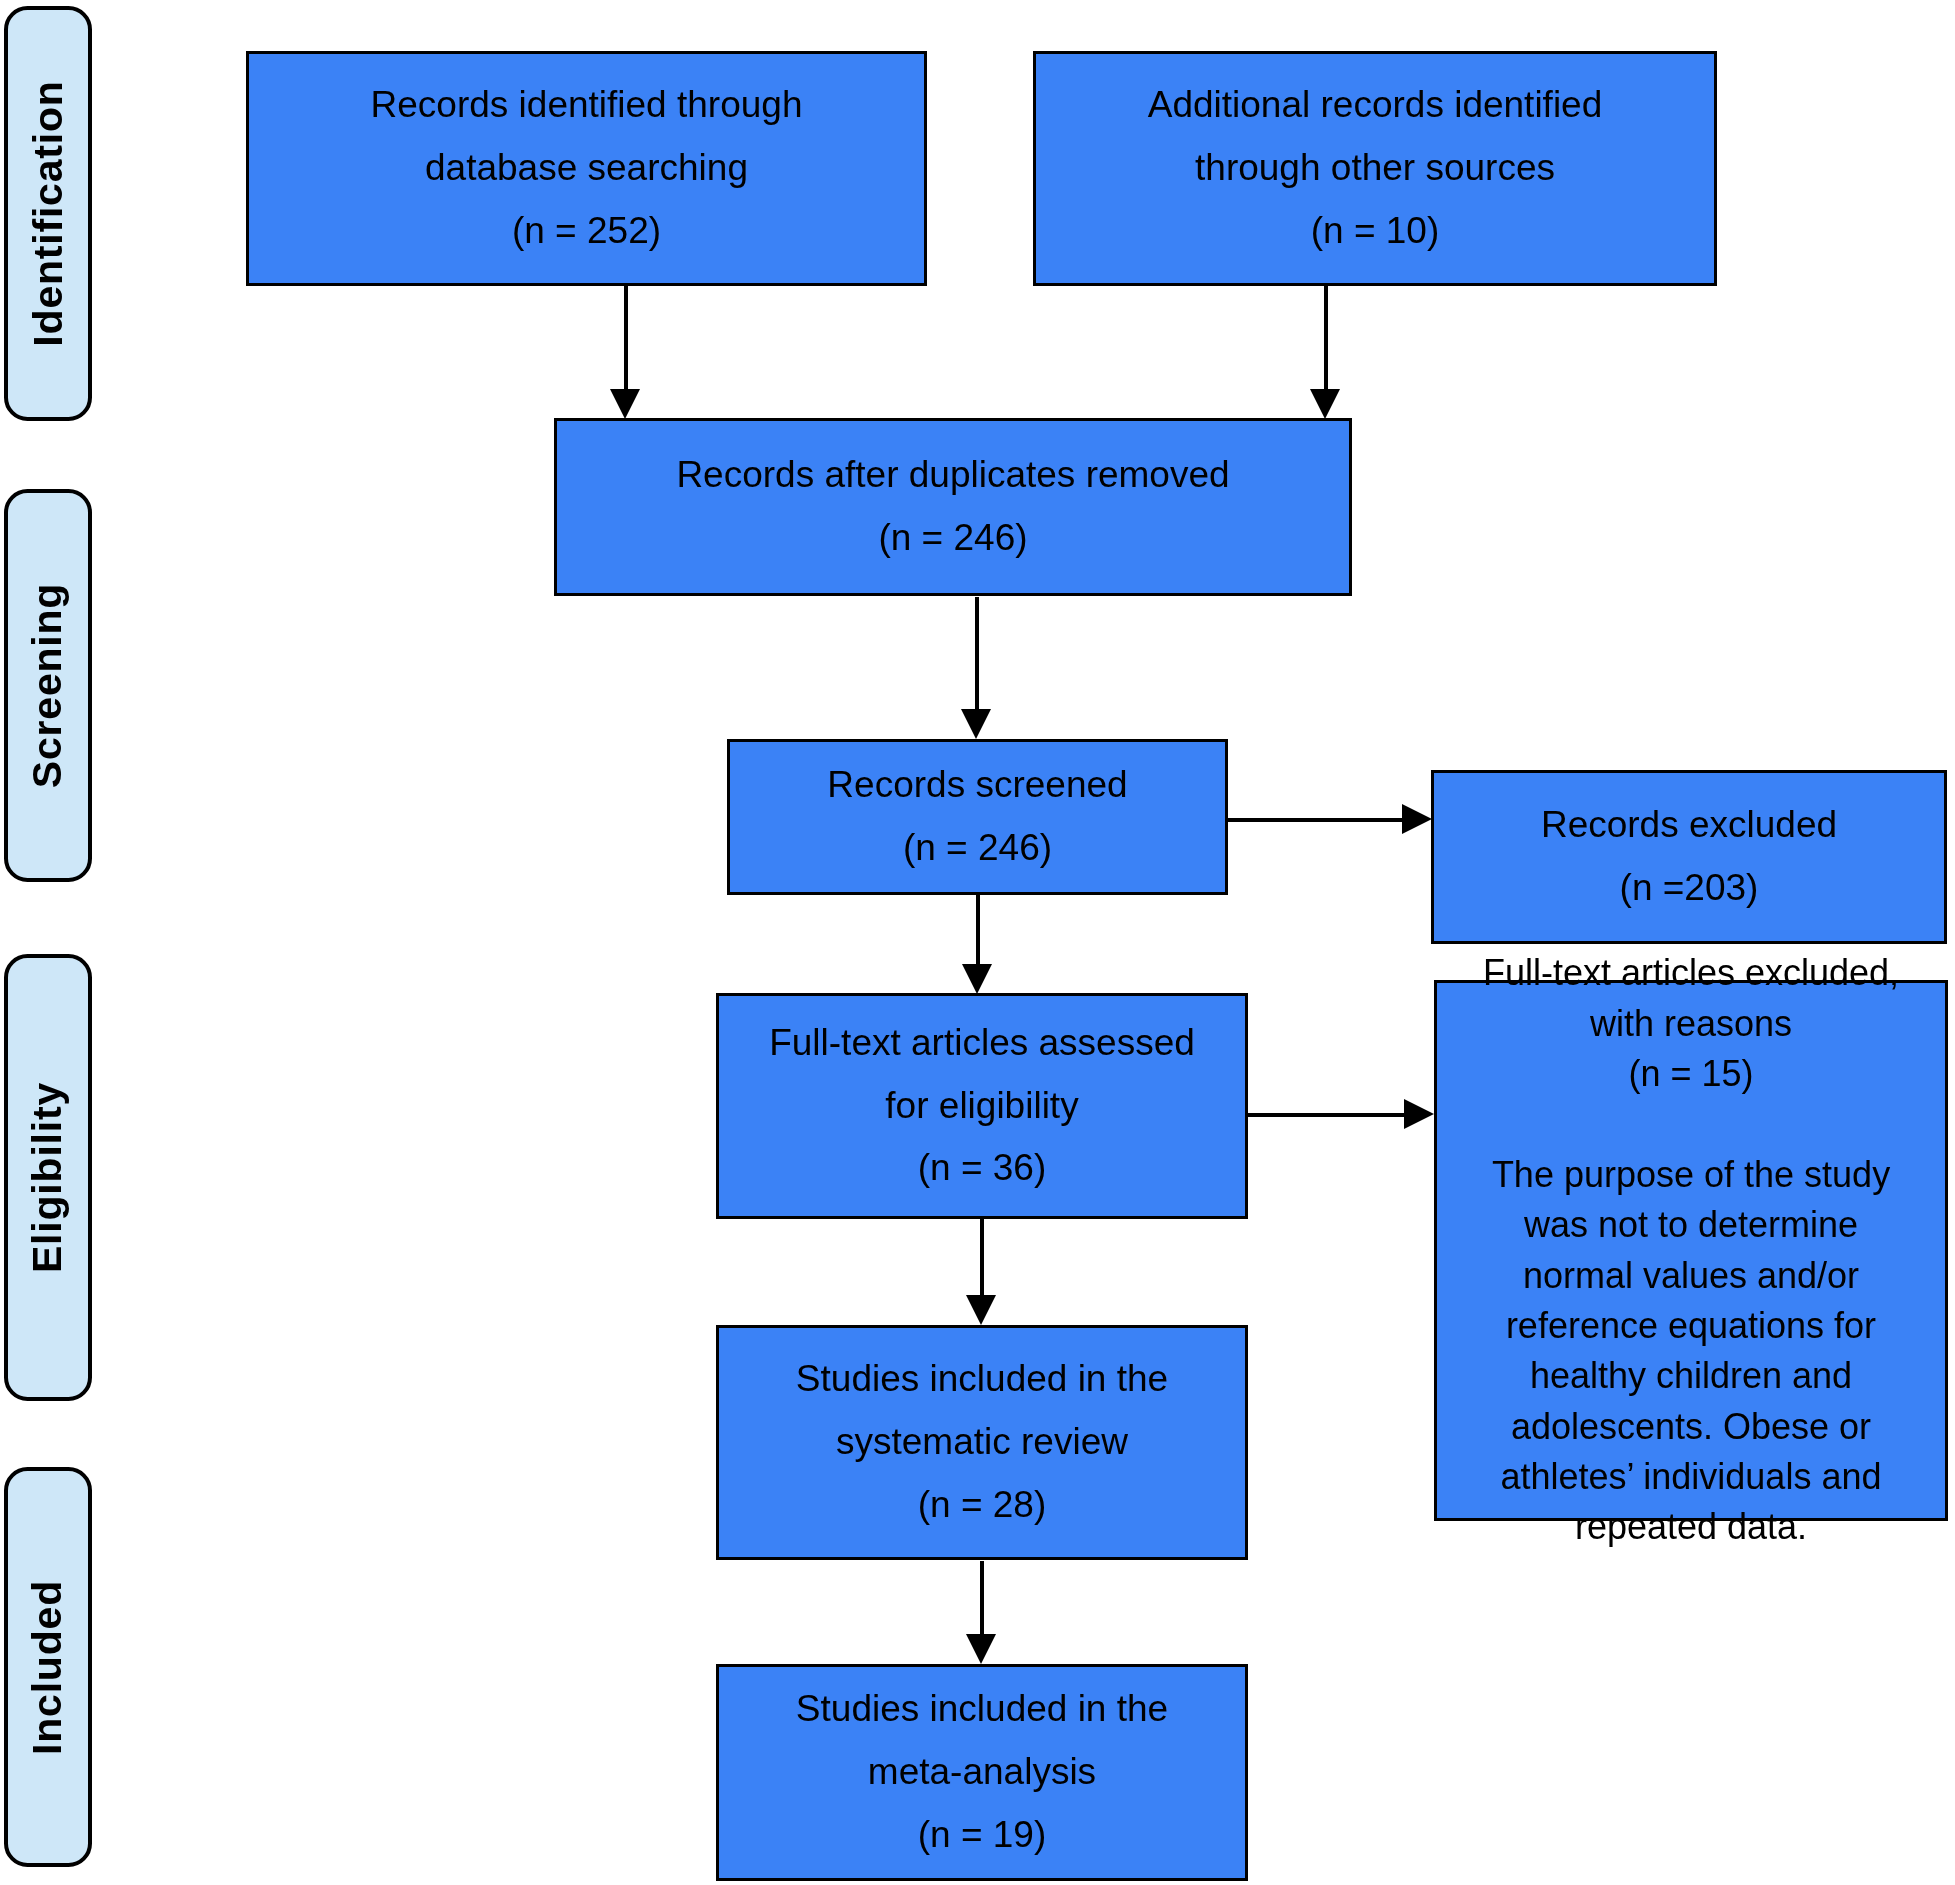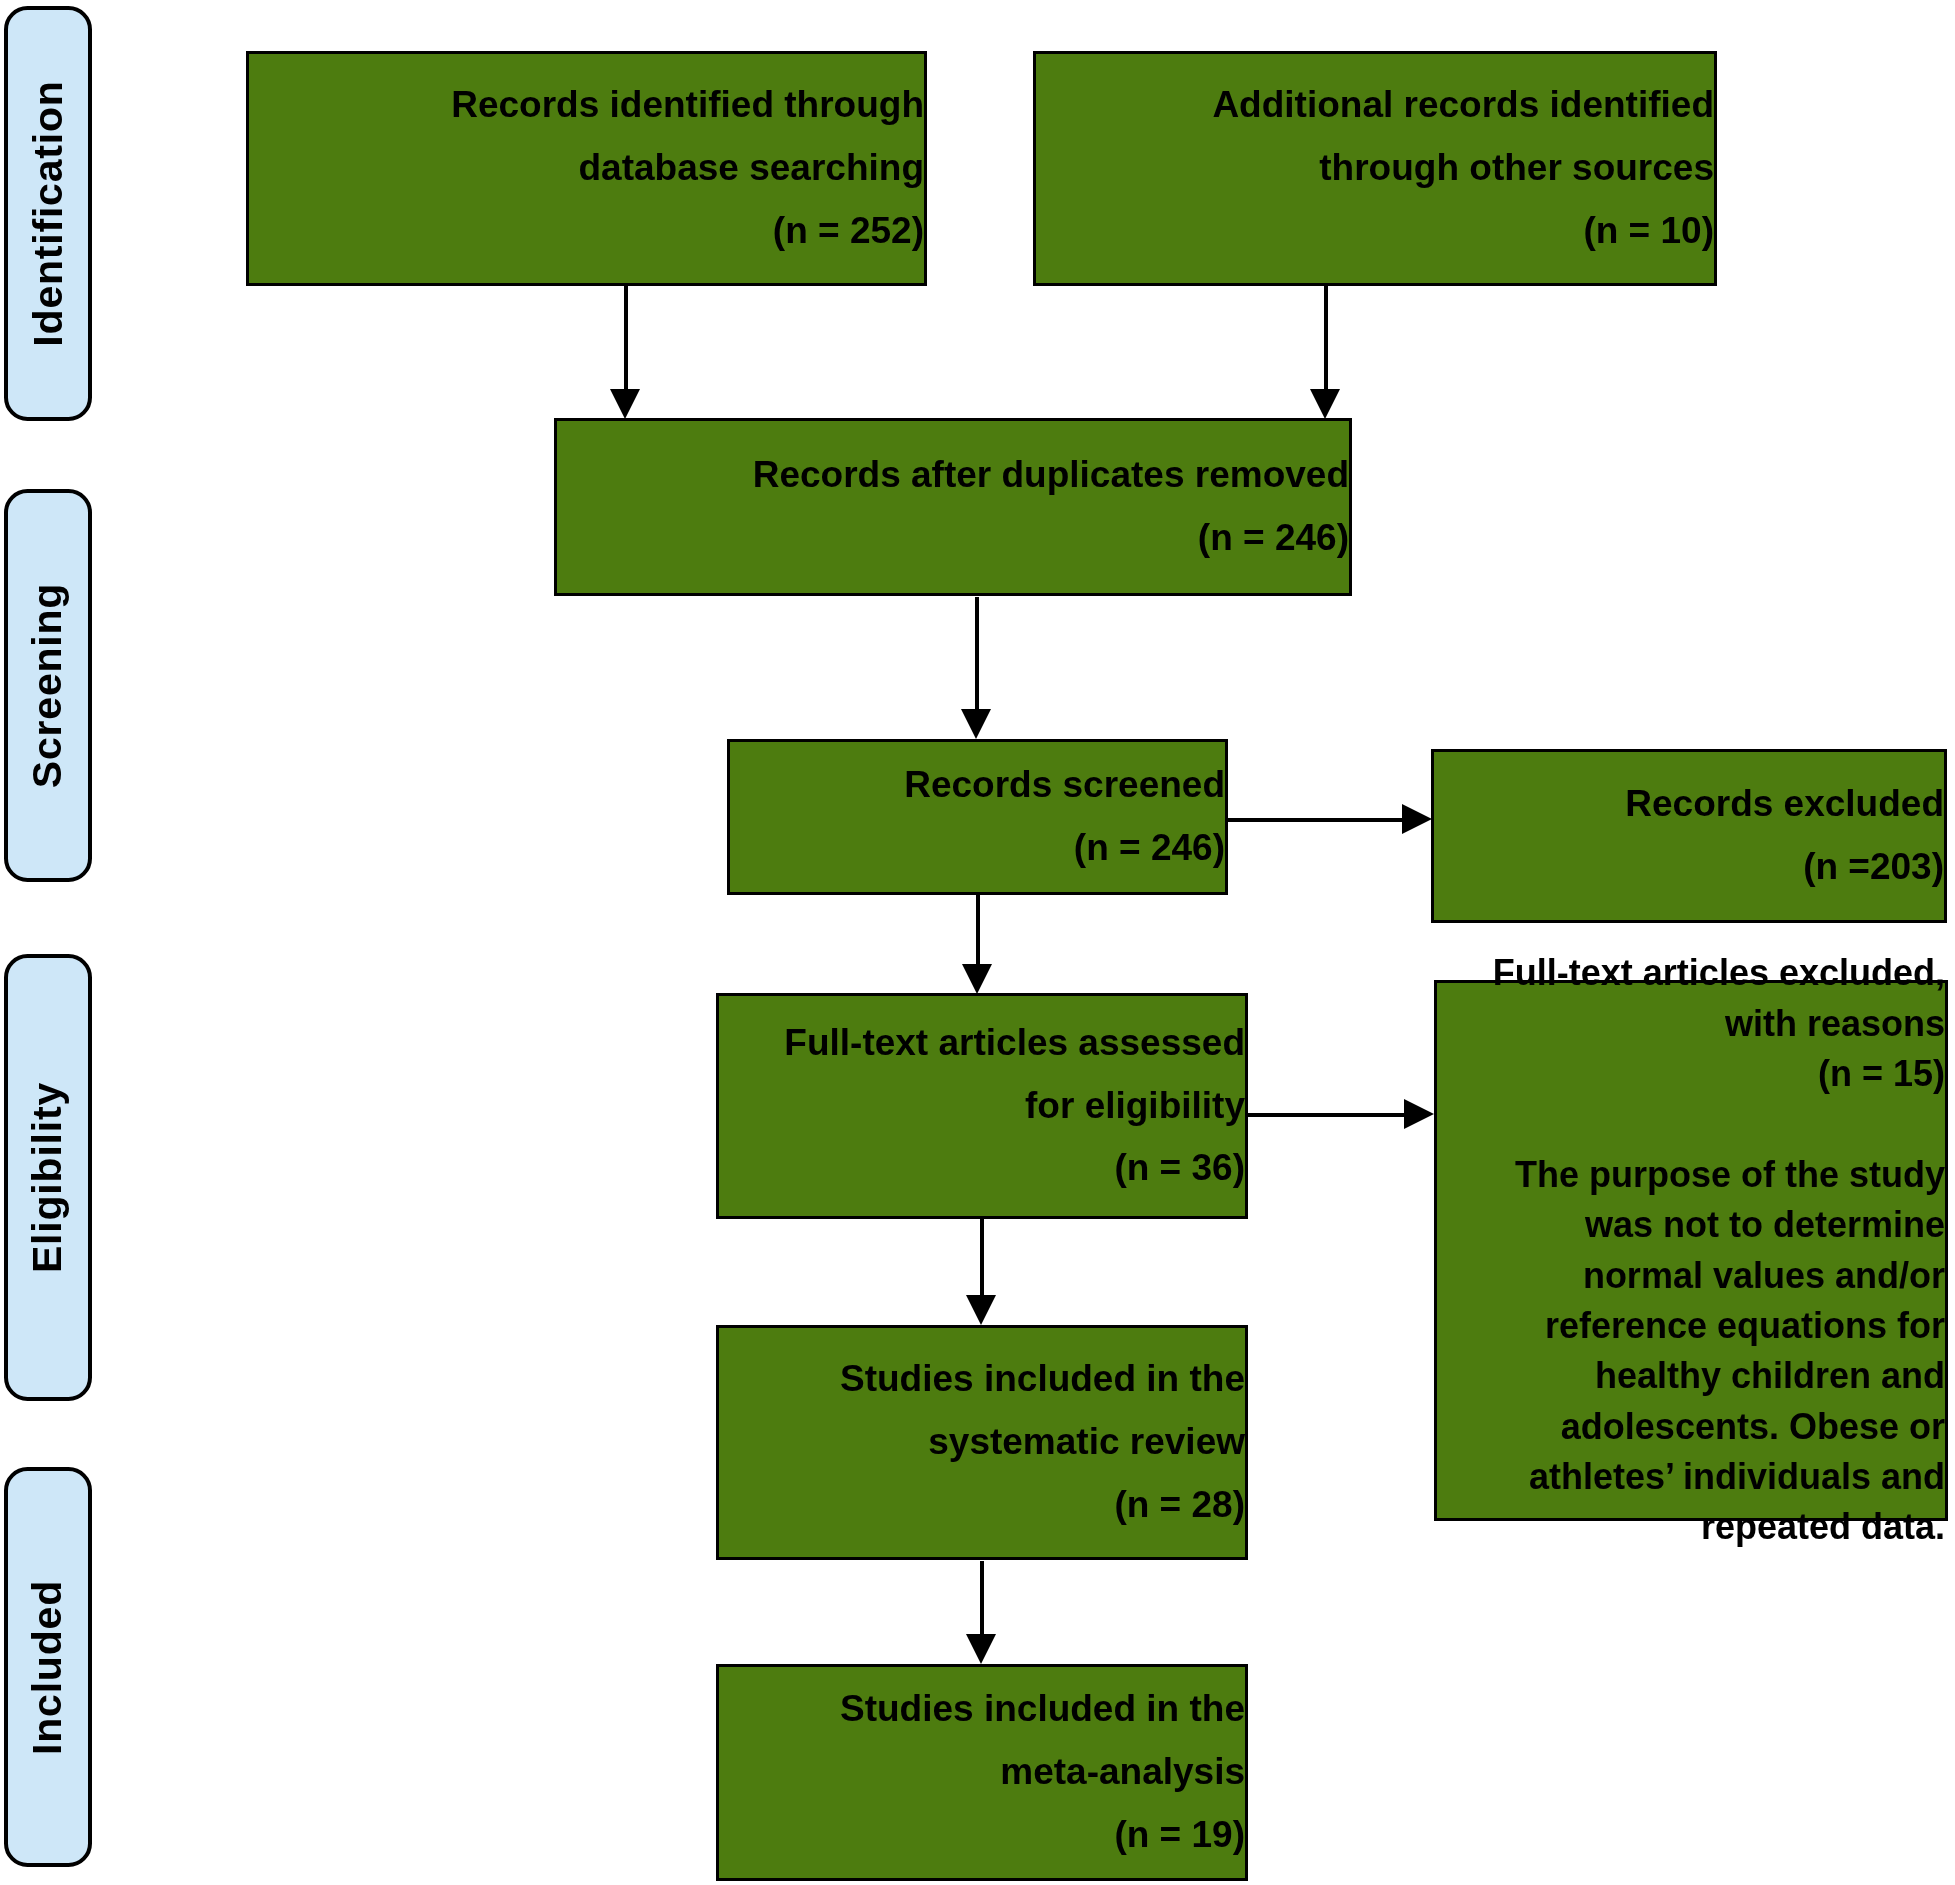--- a/index.html
+++ b/index.html
@@ -26,30 +26,29 @@
   }
   .stage .vtext {
     transform: rotate(-90deg);
     white-space: nowrap;
     font-weight: bold;
     font-size: 41px;
     letter-spacing: 0.8px;
   }
   .box {
     position: absolute;
-    background: #4d7c0f;
+    background: #3b82f6;
     border: 3.9px solid #000;
     box-sizing: border-box;
     display: flex;
     align-items: center;
     justify-content: center;
-    text-align: right;
+    text-align: center;
     font-size: 37px;
     line-height: 1.7;
-    font-weight: bold;
   }
   .box .box-text { white-space: pre-line; width: 100%; }
   .box.reasons { font-size: 36px; line-height: 1.4; }
   .vline { position: absolute; width: 3.9px; background: #000; }
   .hline { position: absolute; height: 3.9px; background: #000; }
   .head-down {
     position: absolute; width: 0; height: 0;
     border-left: 15.6px solid transparent;
     border-right: 15.6px solid transparent;
     border-top: 30px solid #000;
@@ -94,21 +93,21 @@
   <div class="box" style="left:554px; top:418px; width:798px; height:178px;">
     <div class="box-text">Records after duplicates removed
 (n = 246)</div>
   </div>
 
   <div class="box" style="left:727px; top:739px; width:501px; height:156px;">
     <div class="box-text">Records screened
 (n = 246)</div>
   </div>
 
-  <div class="box" style="left:1431px; top:749px; width:516px; height:174px;">
+  <div class="box" style="left:1431px; top:770px; width:516px; height:174px;">
     <div class="box-text">Records excluded
 (n =203)</div>
   </div>
 
   <div class="box" style="left:716px; top:993px; width:532px; height:226px;">
     <div class="box-text">Full-text articles assessed
 for eligibility
 (n = 36)</div>
   </div>
 

